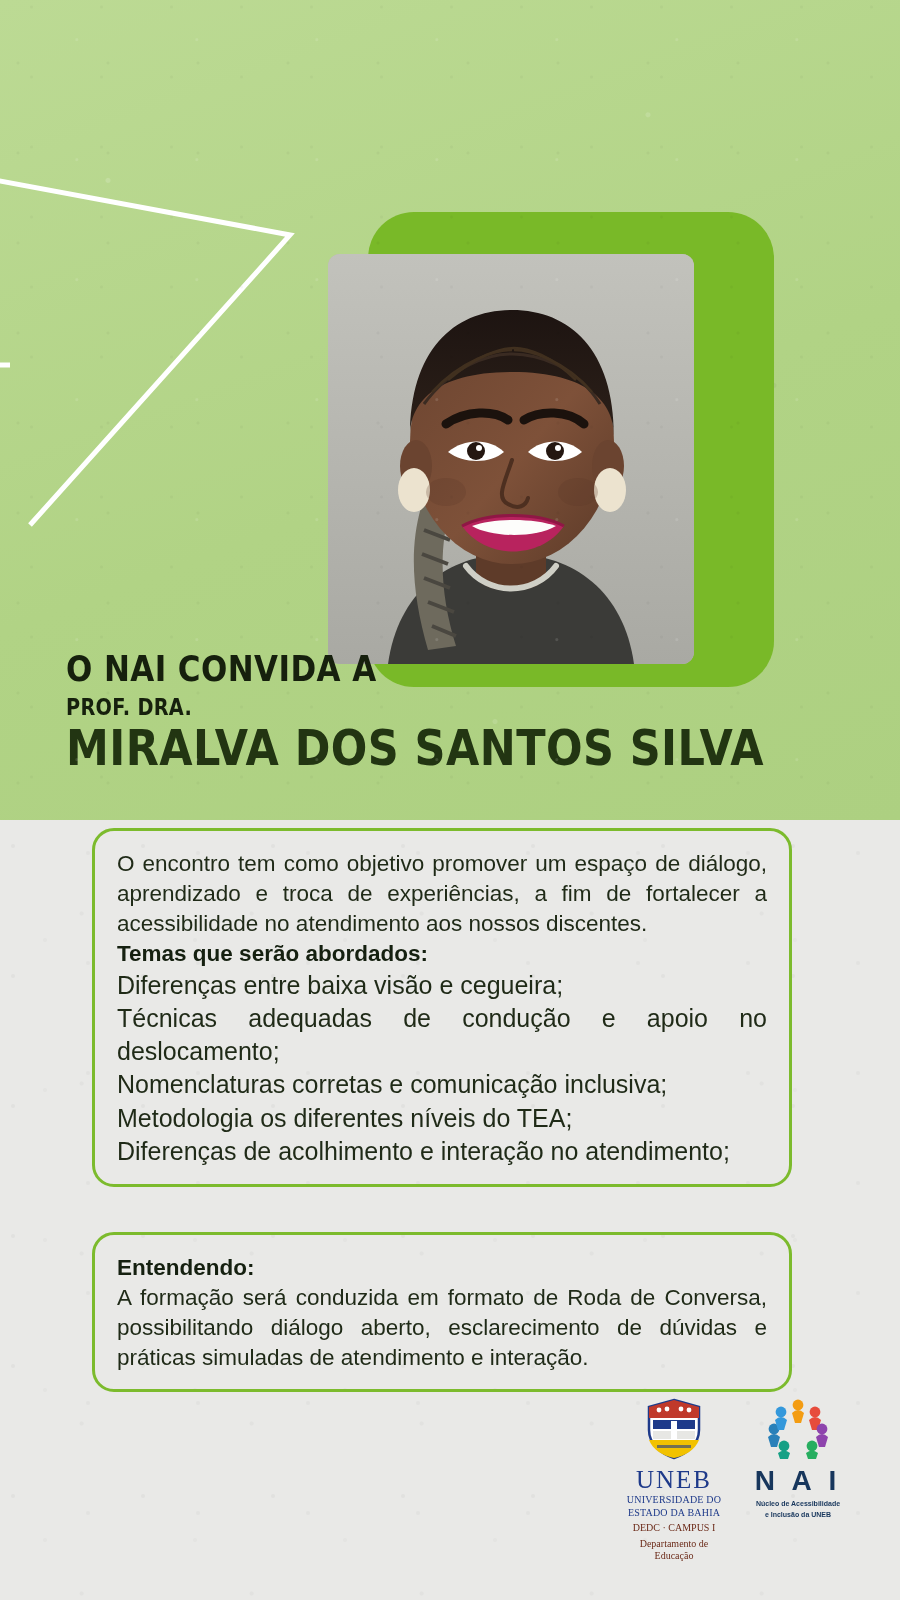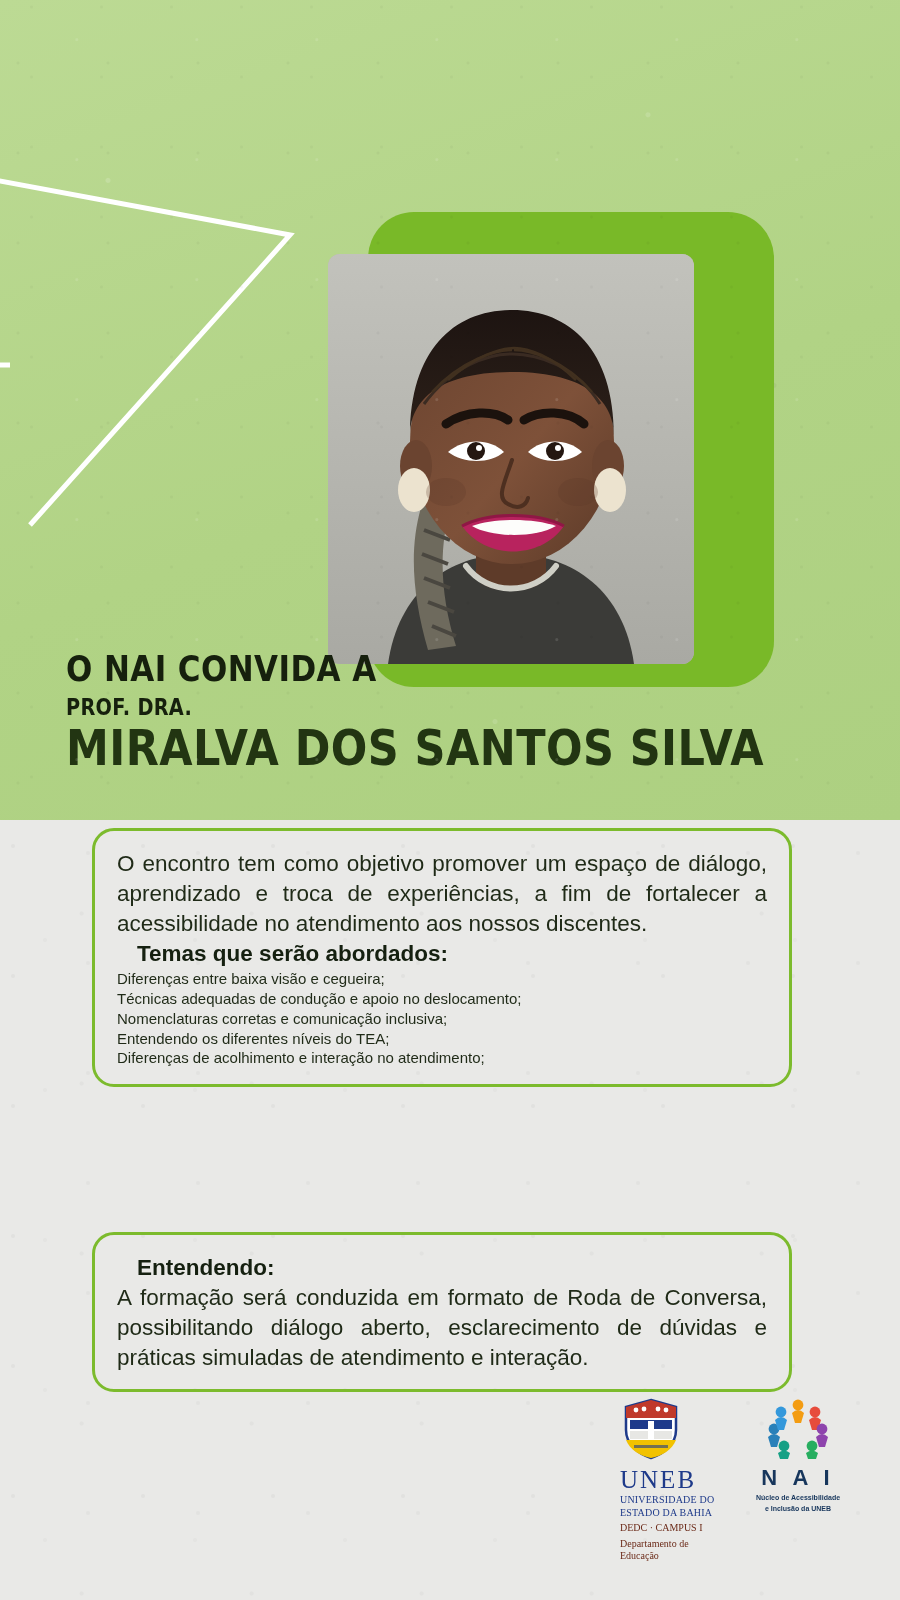--- a/index.html
+++ b/index.html
@@ -151,42 +151,41 @@
     line-height: 1.33;
     color: #1f2a17;
     text-align: justify;
     text-justify: inter-word;
   }
   .bold-line {
     font-weight: 700;
     font-size: 22.5px;
     color: #152010;
     line-height: 1.33;
-    margin-left: 20px;
   }
   .list-line {
-    font-size: 15px;
+    font-size: 25px;
     line-height: 1.33;
     color: #1f2a17;
   }
   .list-line.just {
     text-align: justify;
     text-justify: inter-word;
   }
 
   
   .logos {
     position: absolute;
     left: 620px; top: 1398px;
     width: 230px; height: 180px;
     display: flex;
     align-items: flex-start;
     gap: 22px;
   }
-  .logo-uneb { width: 108px; }
+  .logo-uneb { width: 108px; text-align: center; }
   .uneb-name {
     font-family: "Liberation Serif", serif;
     font-size: 25px;
     letter-spacing: 2px;
     color: #1e3a8a;
     font-weight: 400;
     margin-top: 2px;
   }
   .uneb-sub {
     font-family: "Liberation Serif", serif;
@@ -198,21 +197,21 @@
   .uneb-dept {
     font-family: "Liberation Serif", serif;
     font-size: 10px;
     color: #6b2a18;
     line-height: 1.25;
     margin-top: 3px;
   }
   .logo-nai { width: 96px; text-align: center; }
   .nai-name {
     font-family: "Liberation Sans", sans-serif;
-    font-size: 22px;
+    font-size: 28px;
     font-weight: 700;
     letter-spacing: 5px;
     color: #17365c;
     margin-top: 1px;
   }
   .nai-sub {
     font-family: "Liberation Sans", sans-serif;
     font-size: 7px;
     font-weight: 700;
     color: #17365c;
@@ -307,21 +306,21 @@
   </div>
 
   <div class="bottom"></div>
 
   <div class="card" id="card-objetivos">
     <p class="body-text">O encontro tem como objetivo promover um espaço de diálogo, aprendizado e troca de experiências, a fim de fortalecer a acessibilidade no atendimento aos nossos discentes.</p>
     <p class="bold-line">Temas que serão abordados:</p>
     <p class="list-line">Diferenças entre baixa visão e cegueira;</p>
     <p class="list-line just">Técnicas adequadas de condução e apoio no deslocamento;</p>
     <p class="list-line">Nomenclaturas corretas e comunicação inclusiva;</p>
-    <p class="list-line">Entendendo os diferentes níveis do TEA;</p>
+    <p class="list-line">Metodologia os diferentes níveis do TEA;</p>
     <p class="list-line">Diferenças de acolhimento e interação no atendimento;</p>
   </div>
 
   <div class="card" id="card-metodologia">
     <p class="bold-line">Entendendo:</p>
     <p class="body-text">A formação será conduzida em formato de Roda de Conversa, possibilitando diálogo aberto, esclarecimento de dúvidas e práticas simuladas de atendimento e interação.</p>
   </div>
 
   <div class="logos">
 

